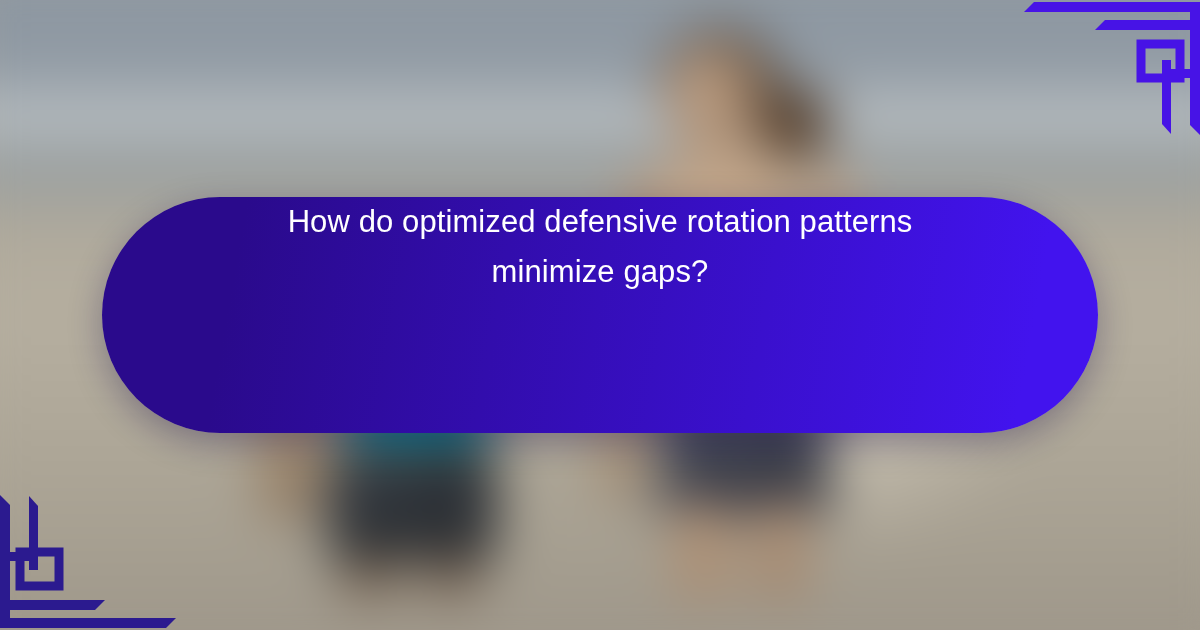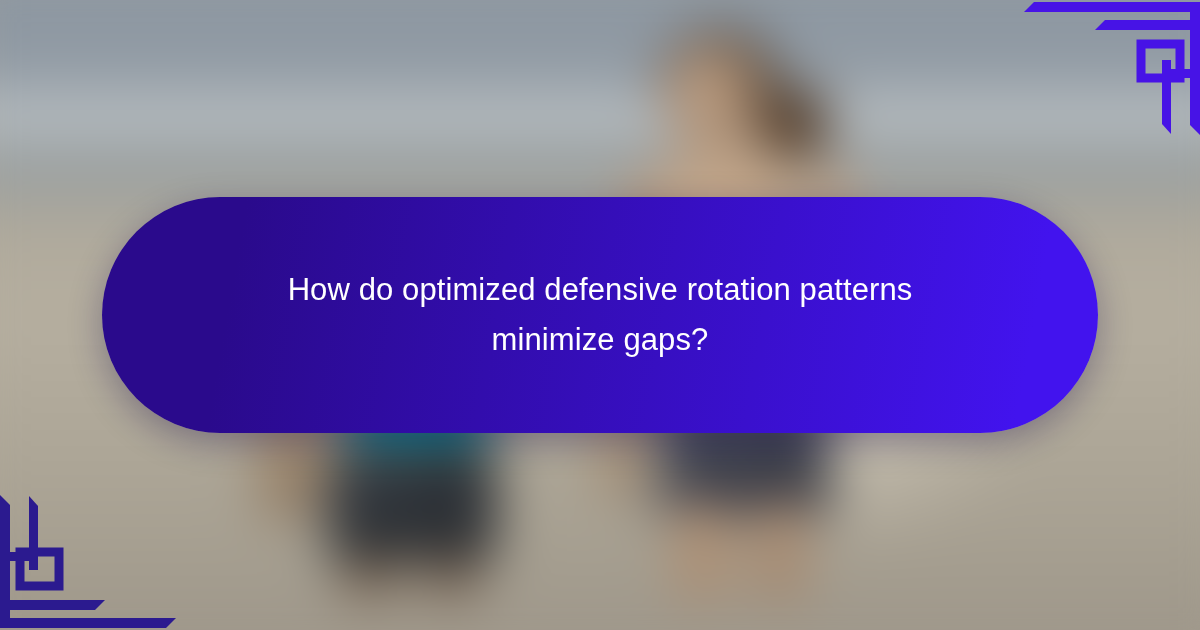--- a/index.html
+++ b/index.html
@@ -181,21 +181,21 @@
 
   
   .banner {
     position: absolute;
     left: 102px;
     top: 197px;
     width: 996px;
     height: 236px;
     border-radius: 118px;
     display: flex;
-    align-items: center;
+    align-items: flex-start;
     justify-content: center;
     box-shadow: 0 10px 34px rgba(20,8,70,.32);
   }
   .banner-text {
     color: #ffffff;
     font-size: 31px;
     line-height: 1.62;
     font-weight: 400;
     text-align: center;
     letter-spacing: .1px;

